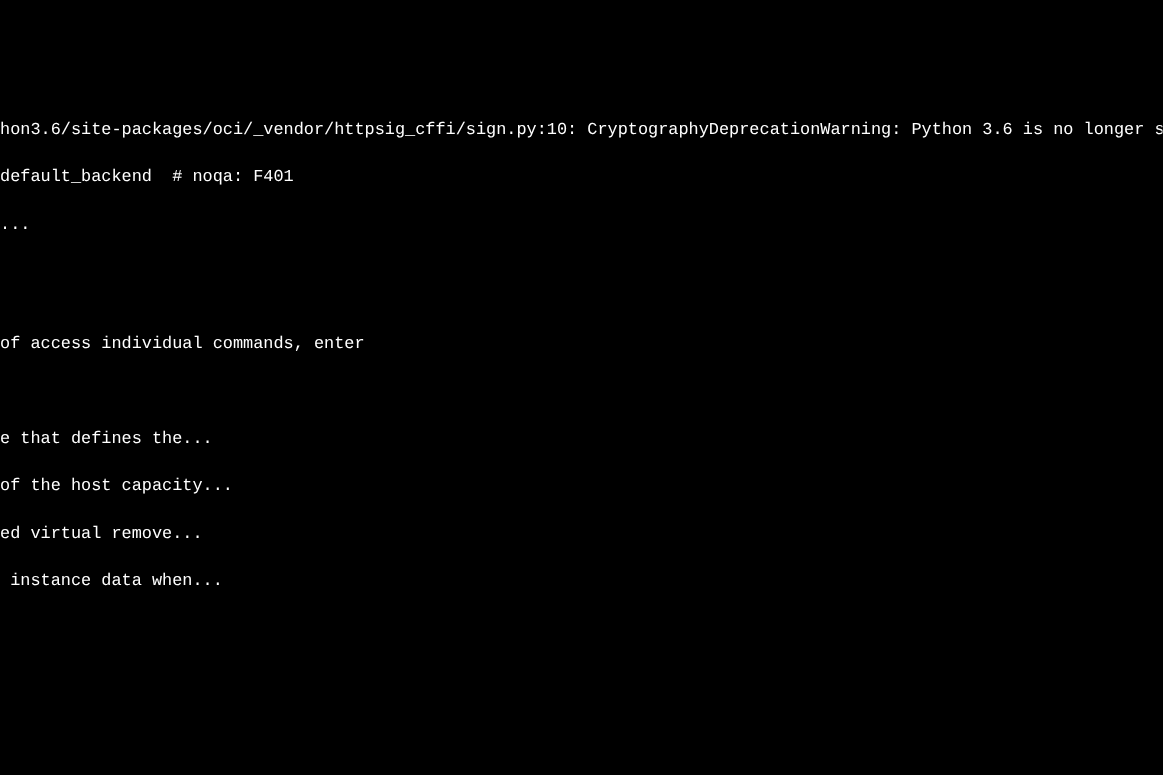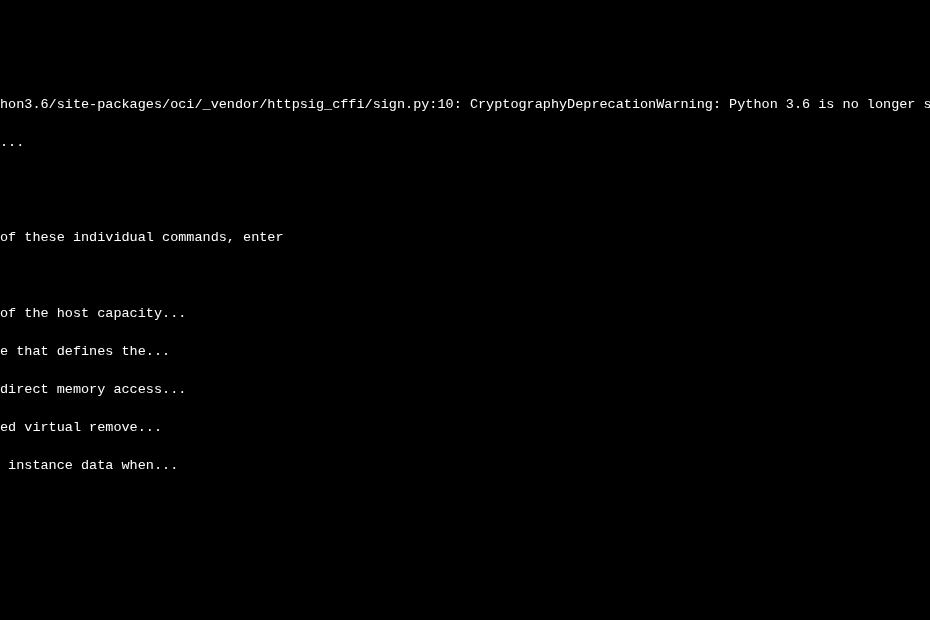--- a/index.html
+++ b/index.html
@@ -22,30 +22,30 @@
       white-space: pre;
     }
   </style>
 </head>
 <body>
 
 
 
 <div class="terminal">
 <div class="line">hon3.6/site-packages/oci/_vendor/httpsig_cffi/sign.py:10: CryptographyDeprecationWarning: Python 3.6 is no longer supported by</div>
+<div class="line">default_backend  # noqa: F401</div>
 <div class="line">...</div>
 <div class="line"></div>
 <div class="line"></div>
 <div class="line"></div>
-<div class="line">of these individual commands, enter</div>
+<div class="line">of access individual commands, enter</div>
 <div class="line"></div>
 <div class="line"></div>
+<div class="line">e that defines the...</div>
 <div class="line">of the host capacity...</div>
-<div class="line">e that defines the...</div>
-<div class="line">direct memory access...</div>
 <div class="line">ed virtual remove...</div>
 <div class="line"> instance data when...</div>
 
 
 <div class="line"></div>
 
 
 
 <div class="line"></div>
 

